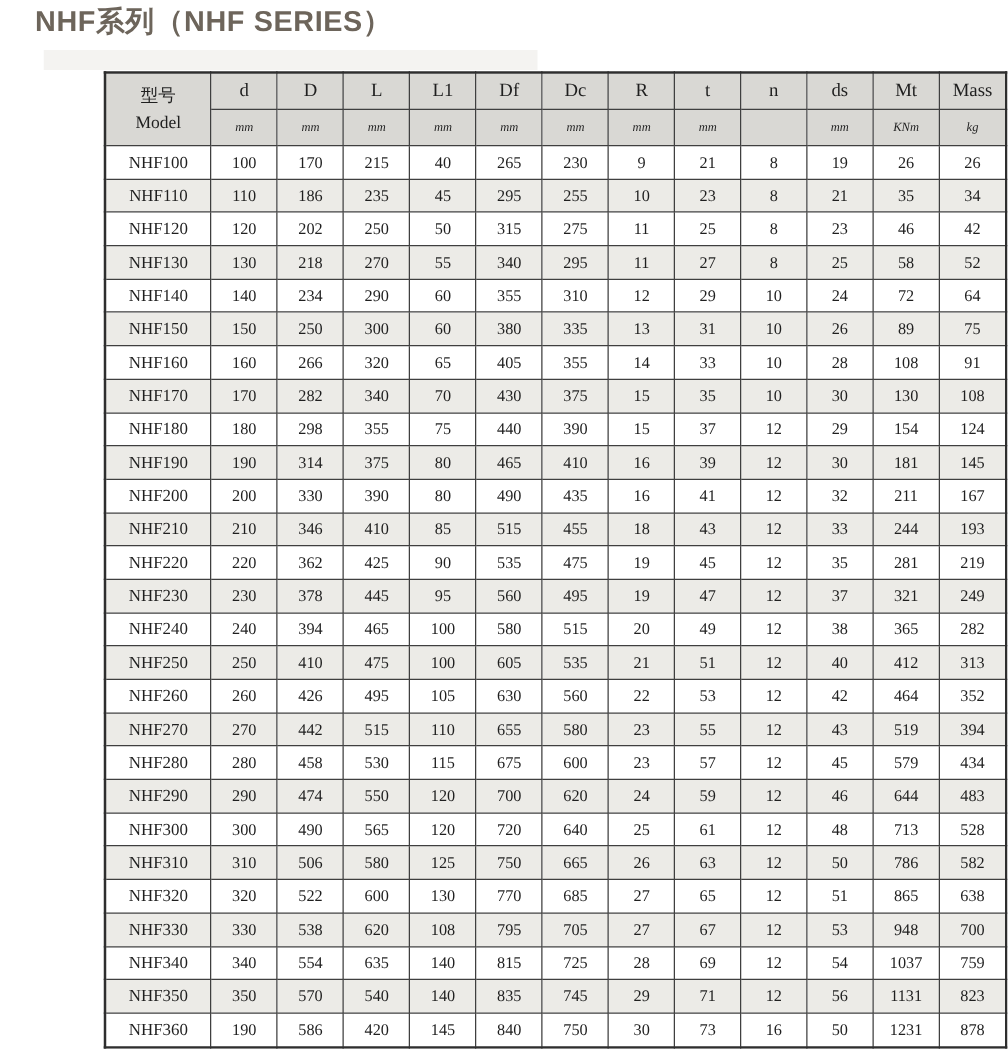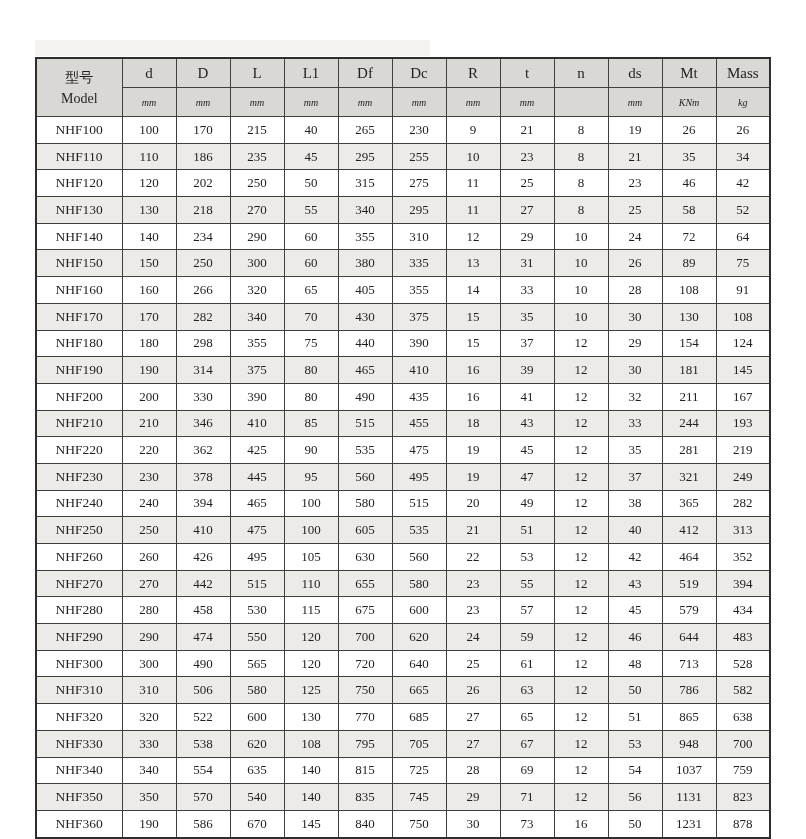--- a/index.html
+++ b/index.html
@@ -37,20 +37,21 @@
   }
   .table-wrap {
     position: absolute;
     left: 35px;
     top: 57px;
   }
   table.spec {
     border-collapse: collapse;
     table-layout: fixed;
     border: 2px solid #2e2e2e;
+    margin-left: 48px;
   }
   table.spec th, table.spec td {
     border: 1px solid #3f3f3f;
     text-align: center;
     vertical-align: middle;
     padding: 0;
     color: #1f1f1f;
     overflow: hidden;
     white-space: nowrap;
   }
@@ -83,20 +84,21 @@
   }
   tbody td.model {
     font-size: 13.5px;
   }
 </style>
 </head>
 <body>
 
 <div class="page">
 
+  <h1 class="title">NHF系列（NHF SERIES）</h1>
 
   <div class="title-band"></div>
 
   <div class="table-wrap">
     <table class="spec">
       <colgroup>
         <col class="model-col">
         <col class="val-col">
           <col class="val-col">
           <col class="val-col">
@@ -532,21 +534,21 @@
             <td>71</td>
             <td>12</td>
             <td>56</td>
             <td>1131</td>
             <td>823</td>
           </tr>
           <tr>
             <td class="model">NHF360</td>
             <td>190</td>
             <td>586</td>
-            <td>670</td>
+            <td>420</td>
             <td>145</td>
             <td>840</td>
             <td>750</td>
             <td>30</td>
             <td>73</td>
             <td>16</td>
             <td>50</td>
             <td>1231</td>
             <td>878</td>
           </tr>

